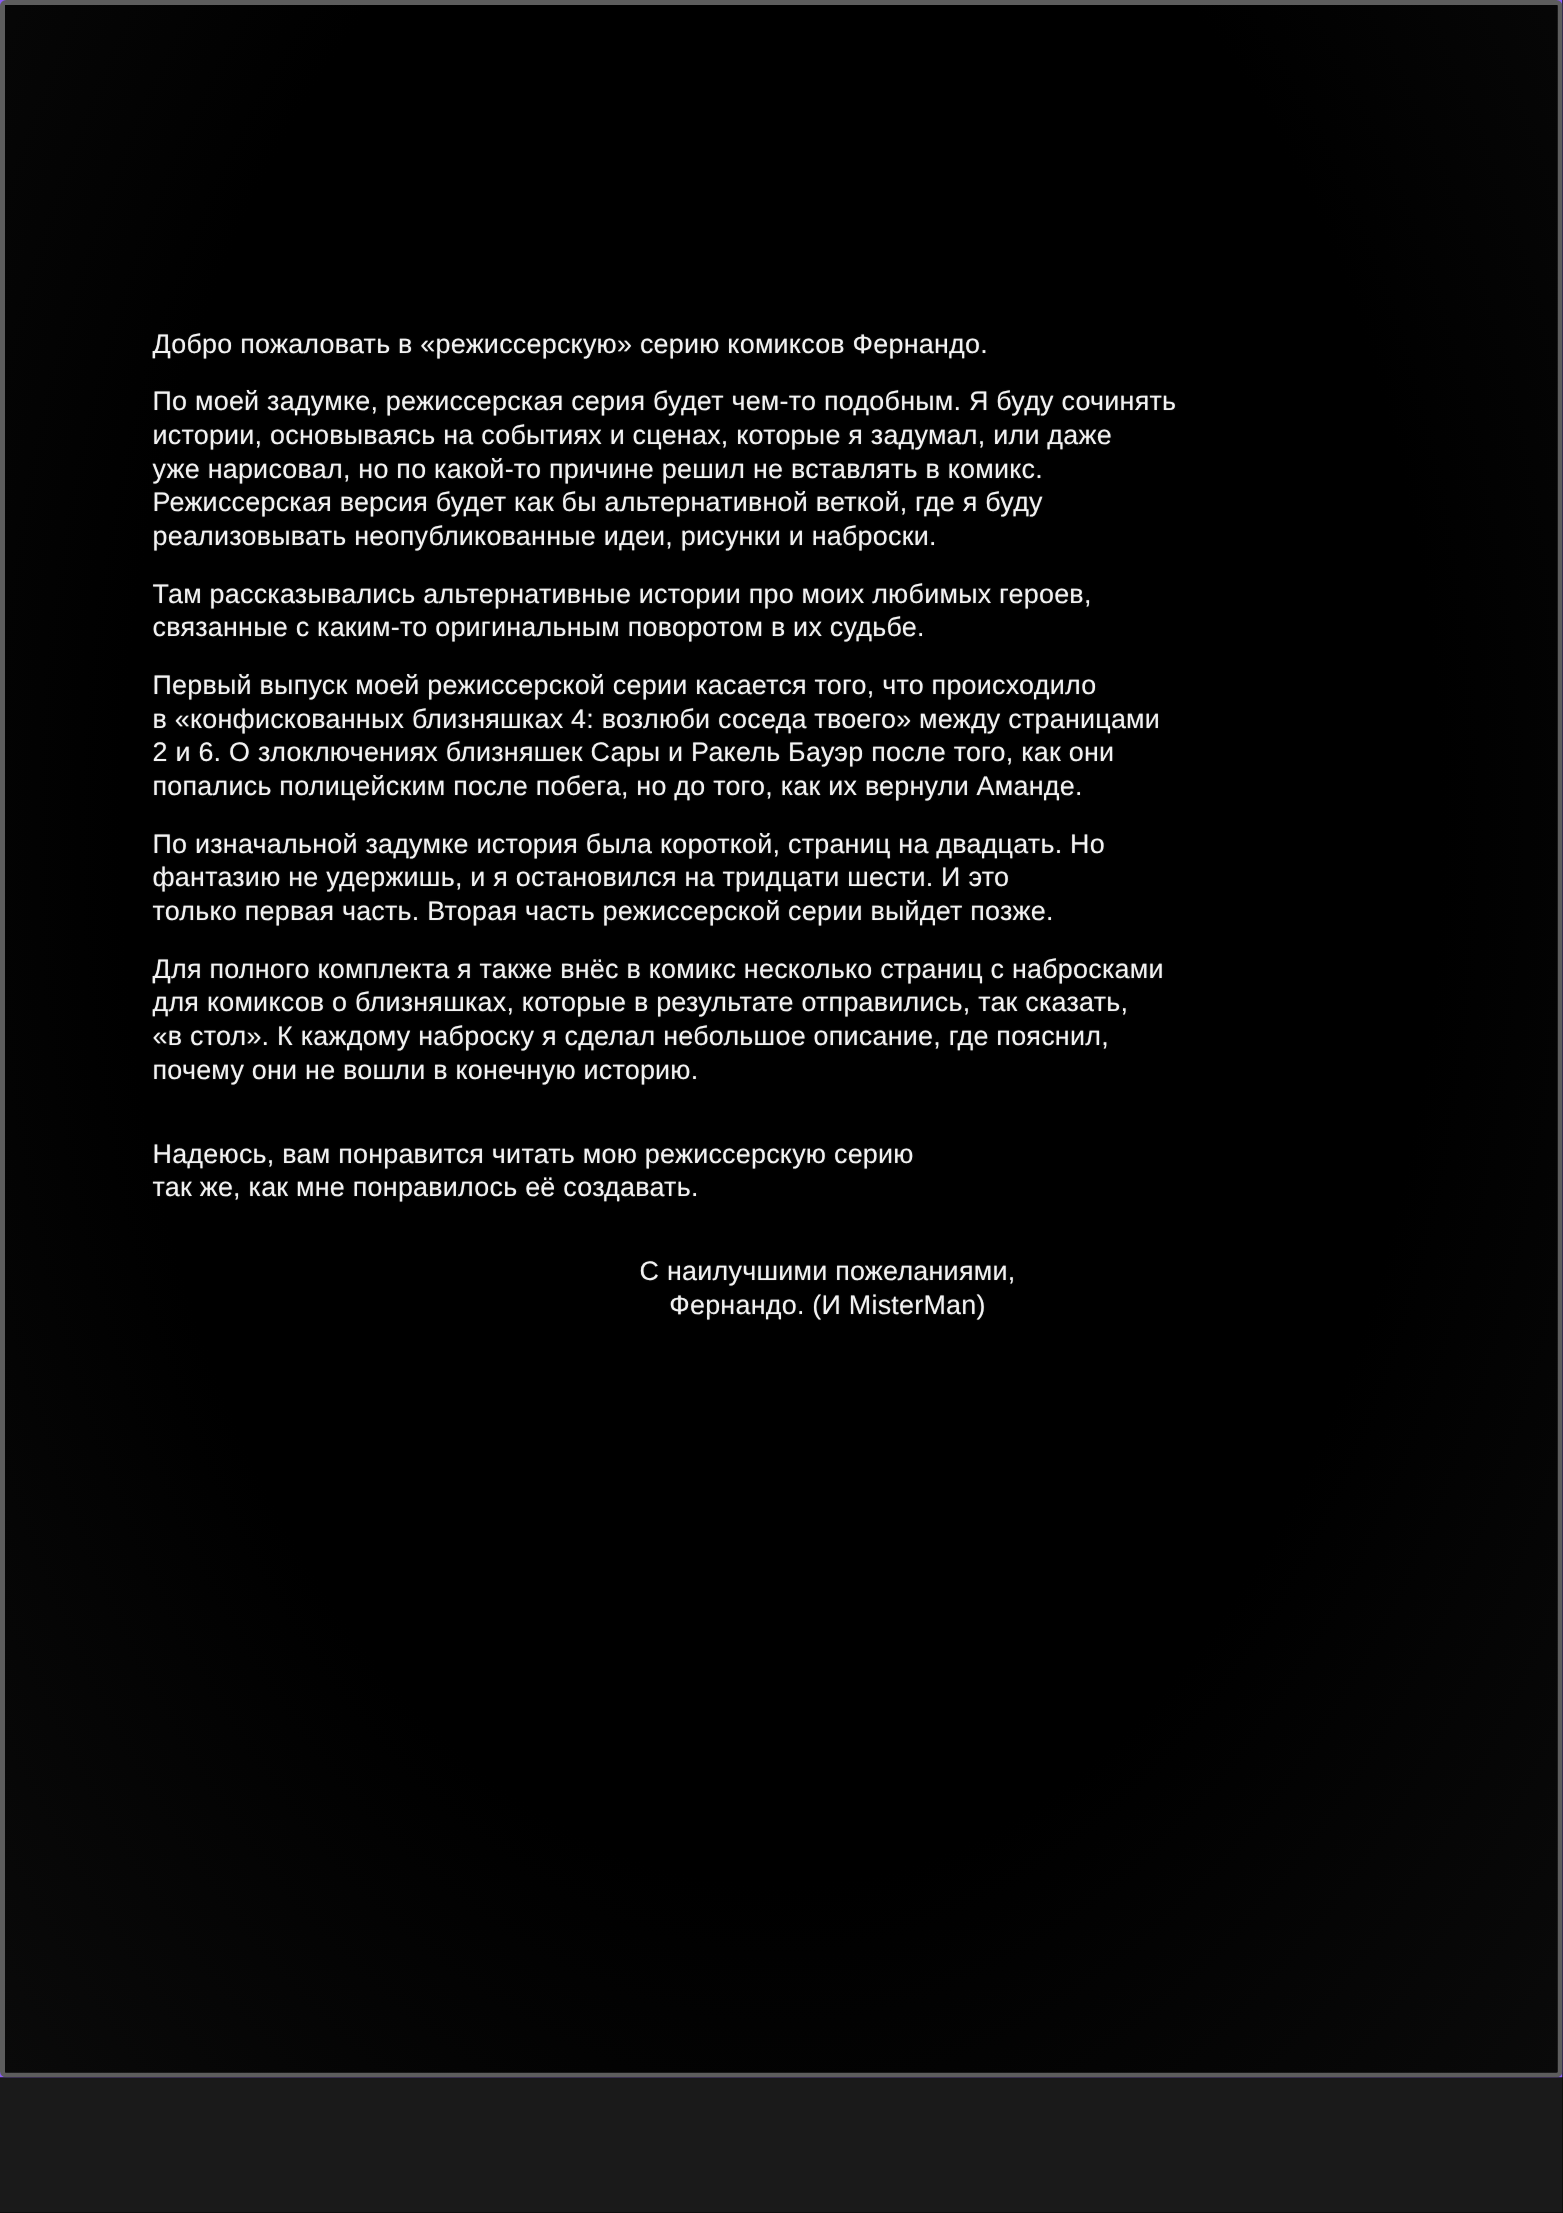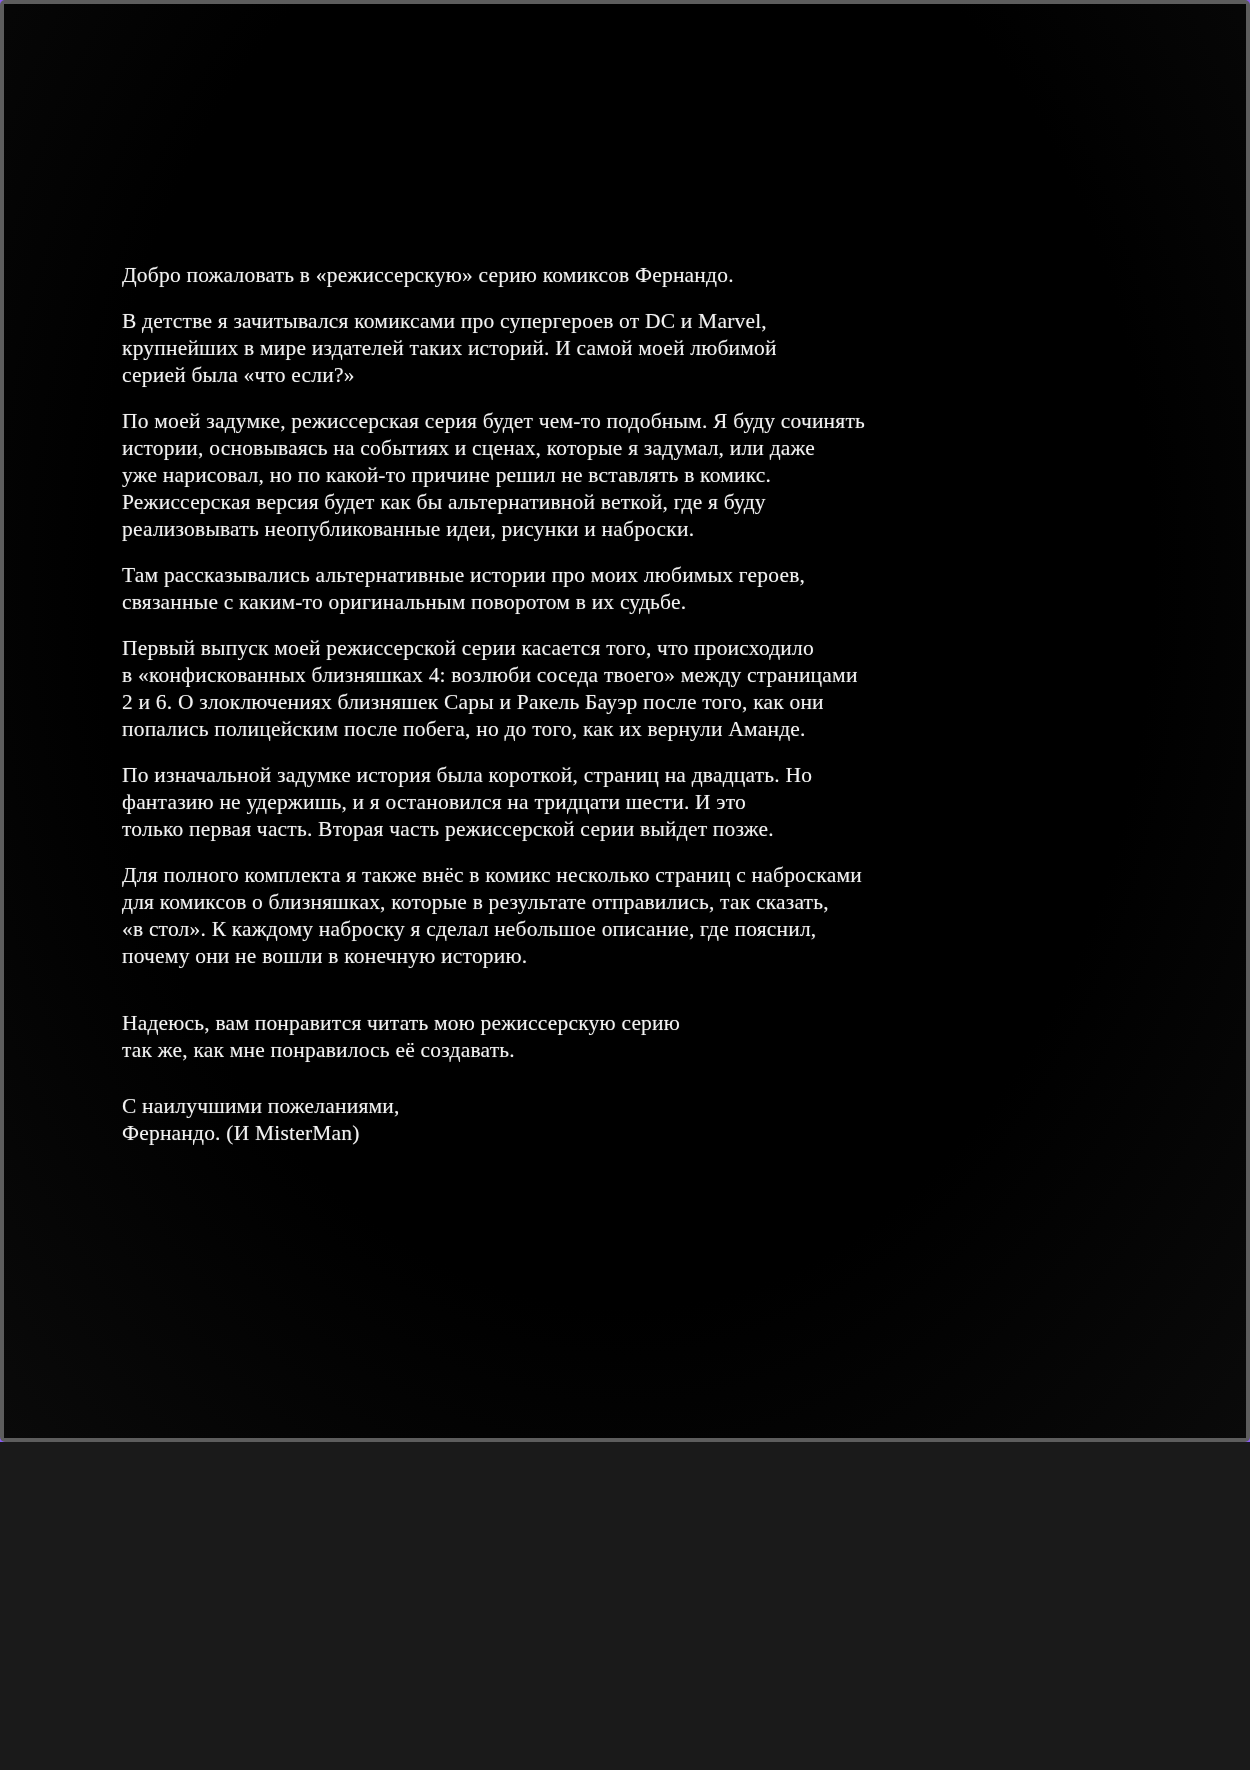--- a/index.html
+++ b/index.html
@@ -3,24 +3,24 @@
 <meta charset="utf-8">
 <style>
   html, body {
     margin: 0;
     padding: 0;
     background: #1a1a1a;
   }
   .stage {
     position: relative;
     width: 1250px;
-    height: 1442px;
+    height: 1662px;
     background: #8b5cf6;
     overflow: hidden;
-    font-family: Liberation Serif, serif;
+    font-family: Liberation Sans, sans-serif;
   }
   .page-frame {
     position: absolute;
     left: 0; top: 0; right: 0; bottom: 0;
     border: 4px solid #5d5d5d;
     border-radius: 5px;
     background: #030303;
     box-sizing: border-box;
   }
   .page-inner {
@@ -41,35 +41,33 @@
     line-height: 27px;
     font-weight: 500;
     letter-spacing: 0.2px;
     white-space: pre;
     text-shadow: 0 0 1px rgba(255,255,255,0.35);
   }
   .gap-large {
     margin-top: 40px;
   }
   .gap-signature {
-    margin-top: 29px;
+    margin-top: 40px;
+    text-align: center;
   }
 </style>
 </head>
 <body>
 
 <div class="stage">
   <div class="page-frame"></div>
   <div class="page-inner"></div>
 
   <div class="letter">
     <p class="para">Добро пожаловать в «режиссерскую» серию комиксов Фернандо.</p>
-    <p class="para">В детстве я зачитывался комиксами про супергероев от DC и Marvel,
-крупнейших в мире издателей таких историй. И самой моей любимой
-серией была «что если?»</p>
     <p class="para">По моей задумке, режиссерская серия будет чем-то подобным. Я буду сочинять
 истории, основываясь на событиях и сценах, которые я задумал, или даже
 уже нарисовал, но по какой-то причине решил не вставлять в комикс.
 Режиссерская версия будет как бы альтернативной веткой, где я буду
 реализовывать неопубликованные идеи, рисунки и наброски.</p>
     <p class="para">Там рассказывались альтернативные истории про моих любимых героев,
 связанные с каким-то оригинальным поворотом в их судьбе.</p>
     <p class="para">Первый выпуск моей режиссерской серии касается того, что происходило
 в «конфискованных близняшках 4: возлюби соседа твоего» между страницами
 2 и 6. О злоключениях близняшек Сары и Ракель Бауэр после того, как они

